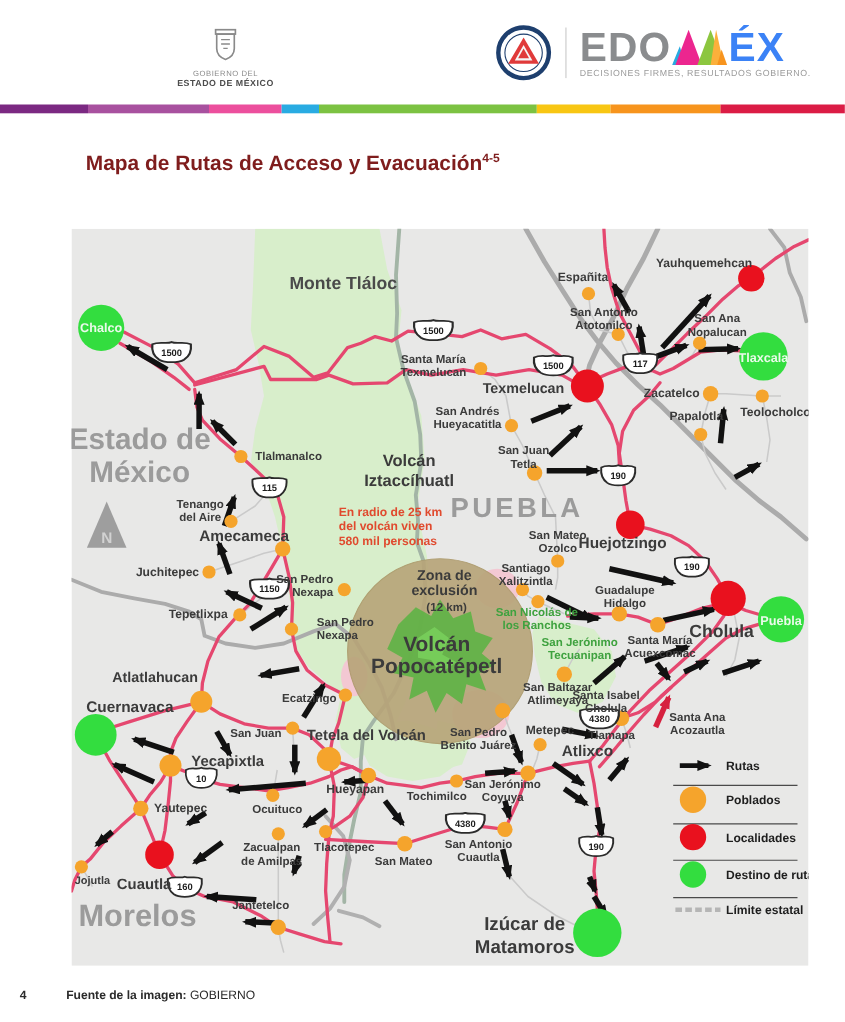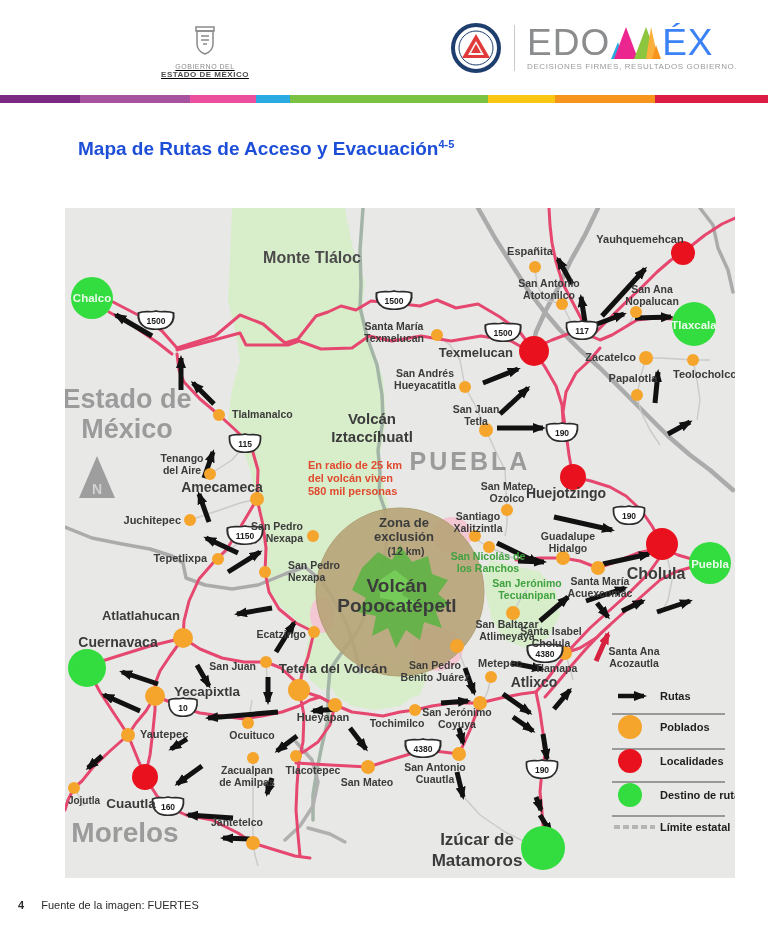--- a/index.html
+++ b/index.html
@@ -1,35 +1,35 @@
 <!DOCTYPE html>
 <html><head>
 <meta charset="utf-8">
 <style>
   html,body{margin:0;padding:0;background:#fff;}
   body{width:768px;height:929px;position:relative;font-family:"Liberation Sans",sans-serif;overflow:hidden;}
-  .hdr-left{position:absolute;left:130px;top:24px;width:150px;text-align:center;text-decoration:underline;}
+  .hdr-left{position:absolute;left:130px;top:24px;width:150px;text-align:center;}
   .hdr-left .gov1{font-size:7px;color:#8a8a8a;letter-spacing:.5px;margin-top:3px;}
   .hdr-left .gov2{font-size:8px;color:#4d4d4d;font-weight:bold;letter-spacing:.5px;}
   .hdr-right{position:absolute;left:450px;top:22px;display:flex;align-items:center;}
   .pc-logo{width:52px;height:52px;}
   .hdr-divider{width:1px;height:46px;background:#c9c9c9;margin:0 12px;}
   .brand-row{display:flex;align-items:flex-end;}
-  .brand-txt{font-size:37px;font-weight:normal;color:#8a8c8e;letter-spacing:1px;line-height:0.9;}
+  .brand-txt{font-size:37px;font-weight:bold;color:#8a8c8e;letter-spacing:1px;line-height:0.9;}
   .brand-suffix{color:#3b82f6;}
   .brand-mm{margin:0 1px;}
   .tagline{font-size:8px;color:#9a9a9a;letter-spacing:.6px;margin-top:3px;}
   .stripe{position:absolute;left:0;top:95px;width:768px;height:8px;display:flex;}
   .stripe div{height:100%;}
-  .page-title{position:absolute;left:78px;top:138px;font-size:19px;font-weight:bold;color:#1d4ed8;}
+  .page-title{position:absolute;left:78px;top:138px;font-size:19px;font-weight:bold;color:#7f1d1d;}
   .page-title sup{font-size:11px;}
   .map-wrap{position:absolute;left:65px;top:208px;width:670px;height:670px;}
   .footer{position:absolute;left:18px;top:899px;font-size:11px;color:#2b2b2b;}
   .footer .num{font-weight:bold;margin-right:14px;}
-  .footer .lbl{font-weight:normal;}
+  .footer .lbl{font-weight:bold;margin-left:19px;}
   svg text{font-family:"Liberation Sans",sans-serif;}
 </style>
 </head>
 <body>
 
 <div class="hdr-left">
   <svg width="26" height="32" viewBox="0 0 26 32" style="display:inline-block">
     <rect x="4" y="3" width="18" height="4" fill="none" stroke="#8a8a8a" stroke-width="1.5"></rect>
     <path d="M5 7 L5 20 Q5 27 13 30 Q21 27 21 20 L21 7 Z" fill="none" stroke="#8a8a8a" stroke-width="1.5"></path>
     <path d="M9 12 h8 M9 16 h8 M11 20 h4" stroke="#8a8a8a" stroke-width="1.3" fill="none"></path>
@@ -428,14 +428,14 @@
       <text x="660" y="799" text-anchor="start" font-size="11" font-weight="bold" fill="#1e1e1e">Destino de rutas</text>
       <line x1="612" y1="816" x2="725" y2="816" stroke="#4a4a4a" stroke-width="1"></line>
       <line x1="614" y1="827" x2="655" y2="827" stroke="#b5b5b5" stroke-width="4" stroke-dasharray="6,3"></line>
       <text x="660" y="831" text-anchor="start" font-size="11" font-weight="bold" fill="#1e1e1e">Límite estatal</text>
     </svg>
 </div>
 
 <div class="footer">
   <span class="num">4</span>
   <span class="lbl">Fuente de la imagen:</span>
-  <span> FUERTES</span>
+  <span> GOBIERNO</span>
 </div>
 
 </body></html>

